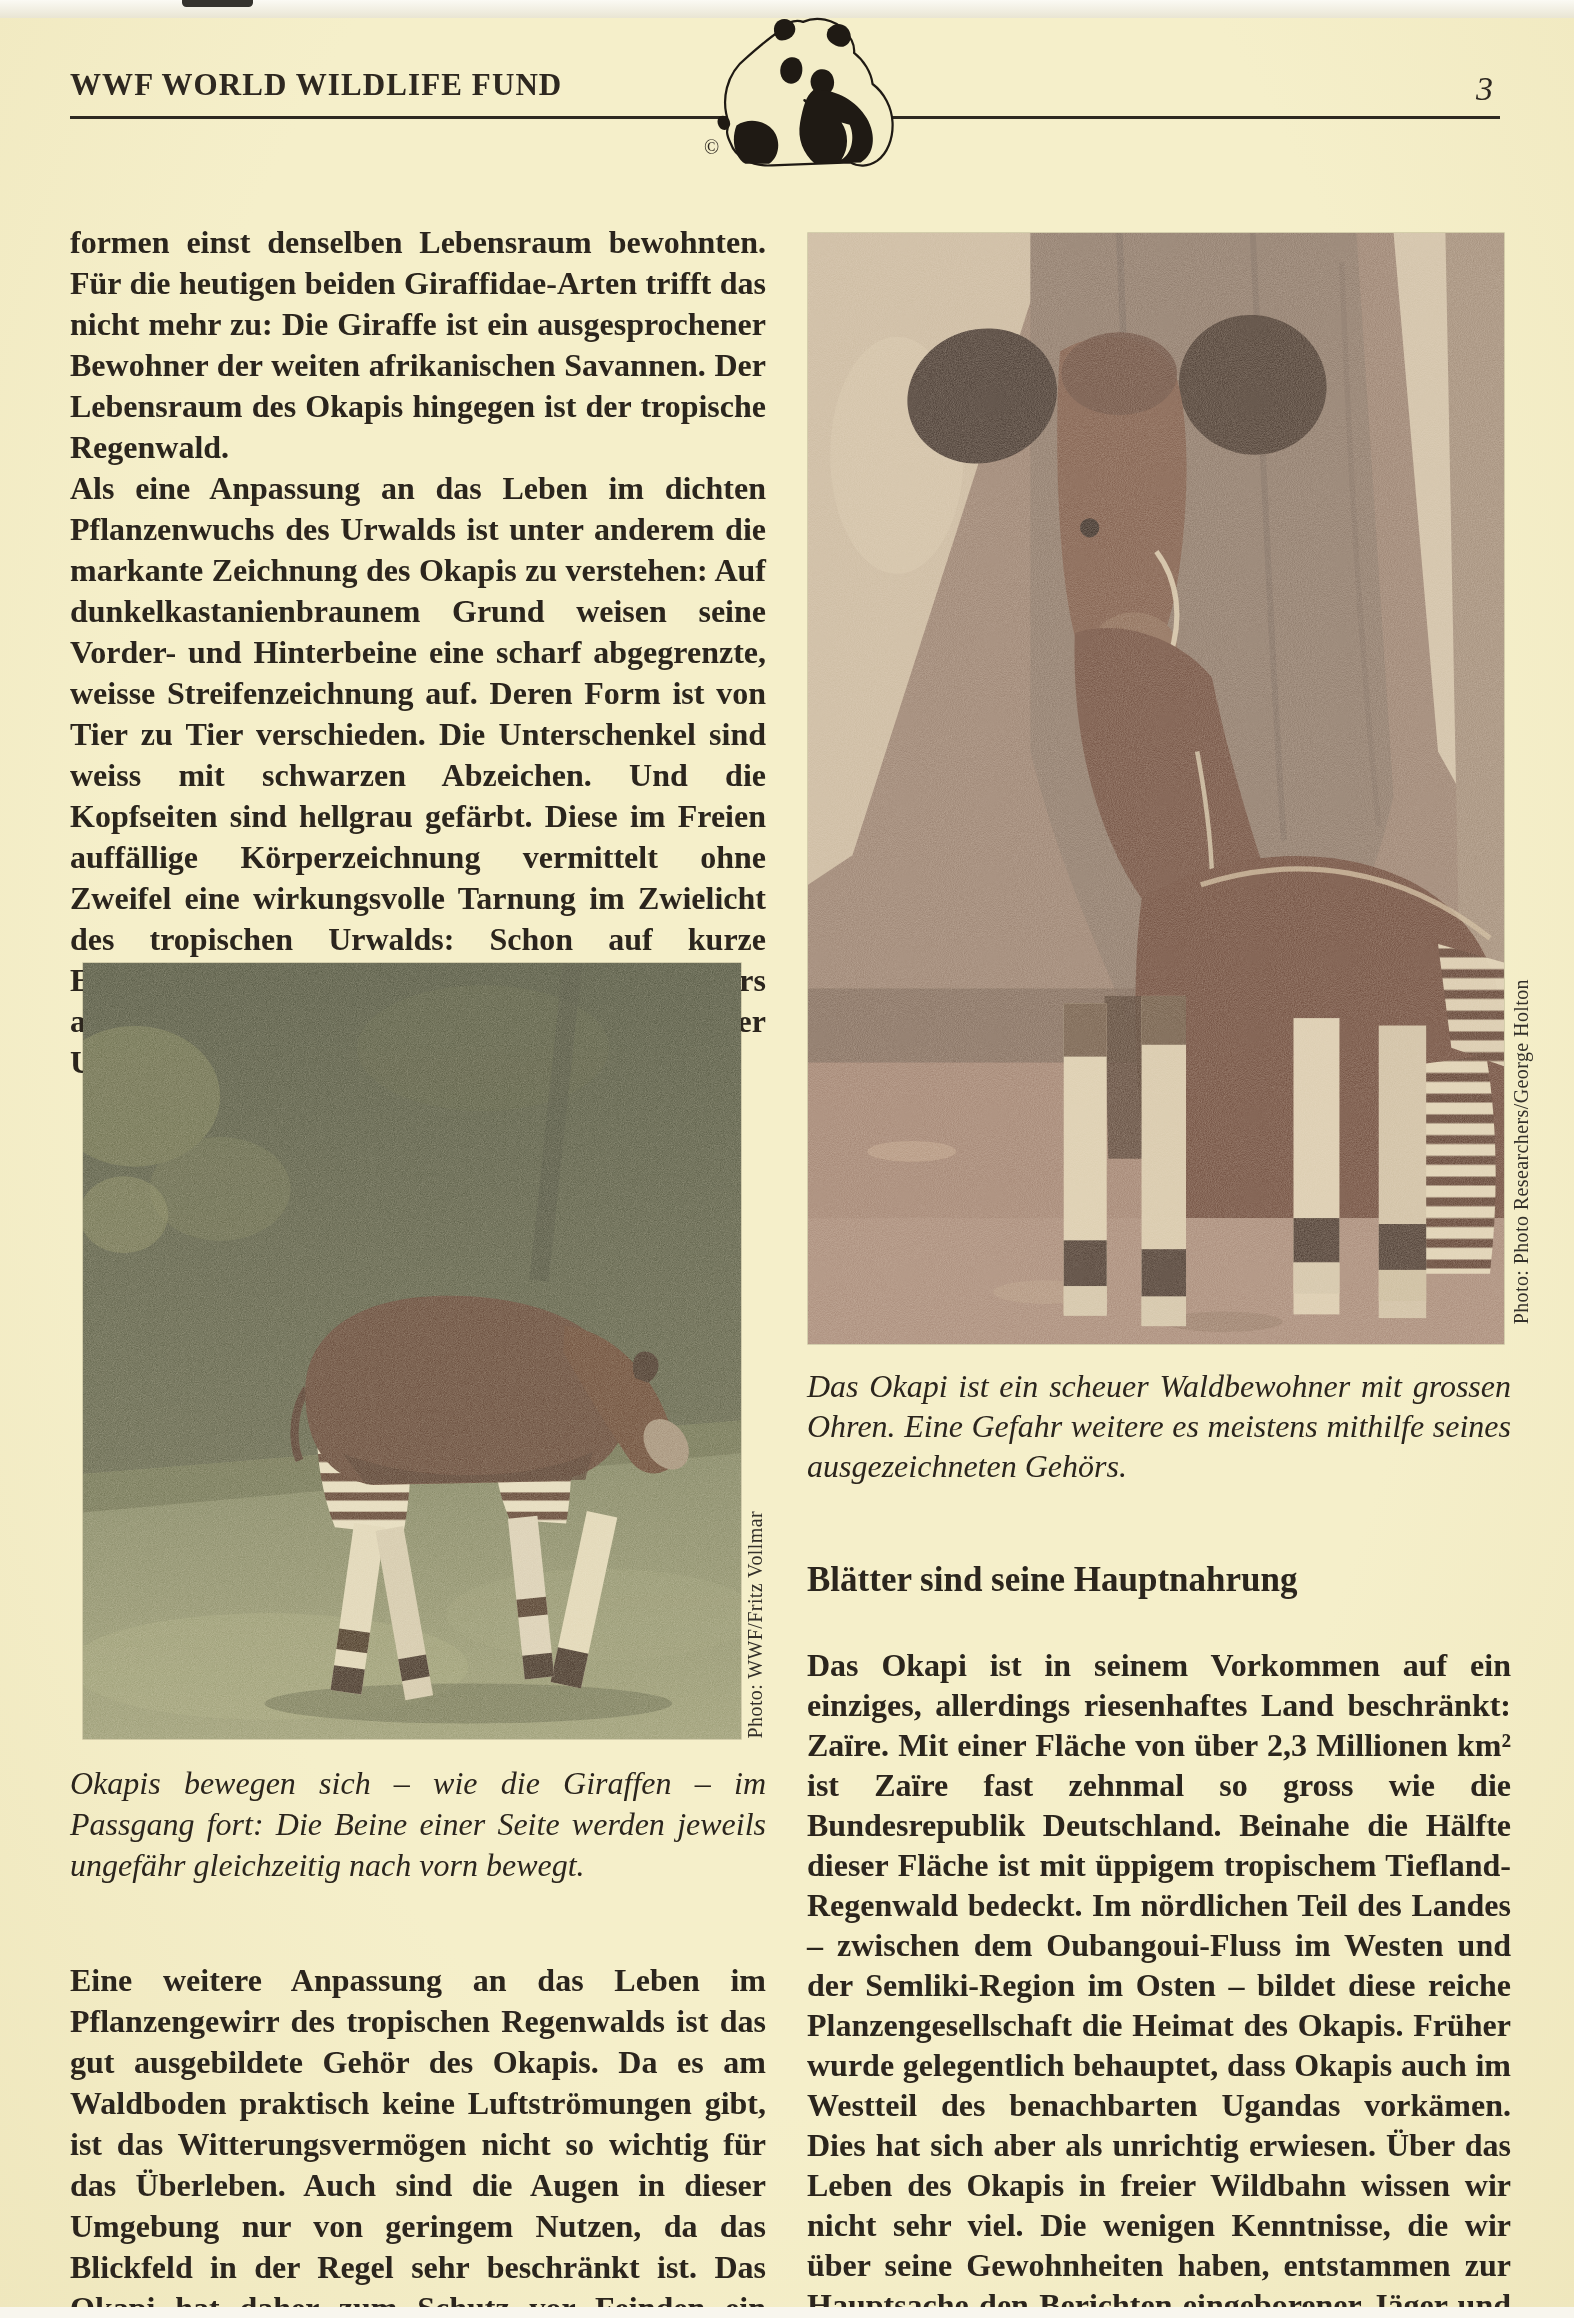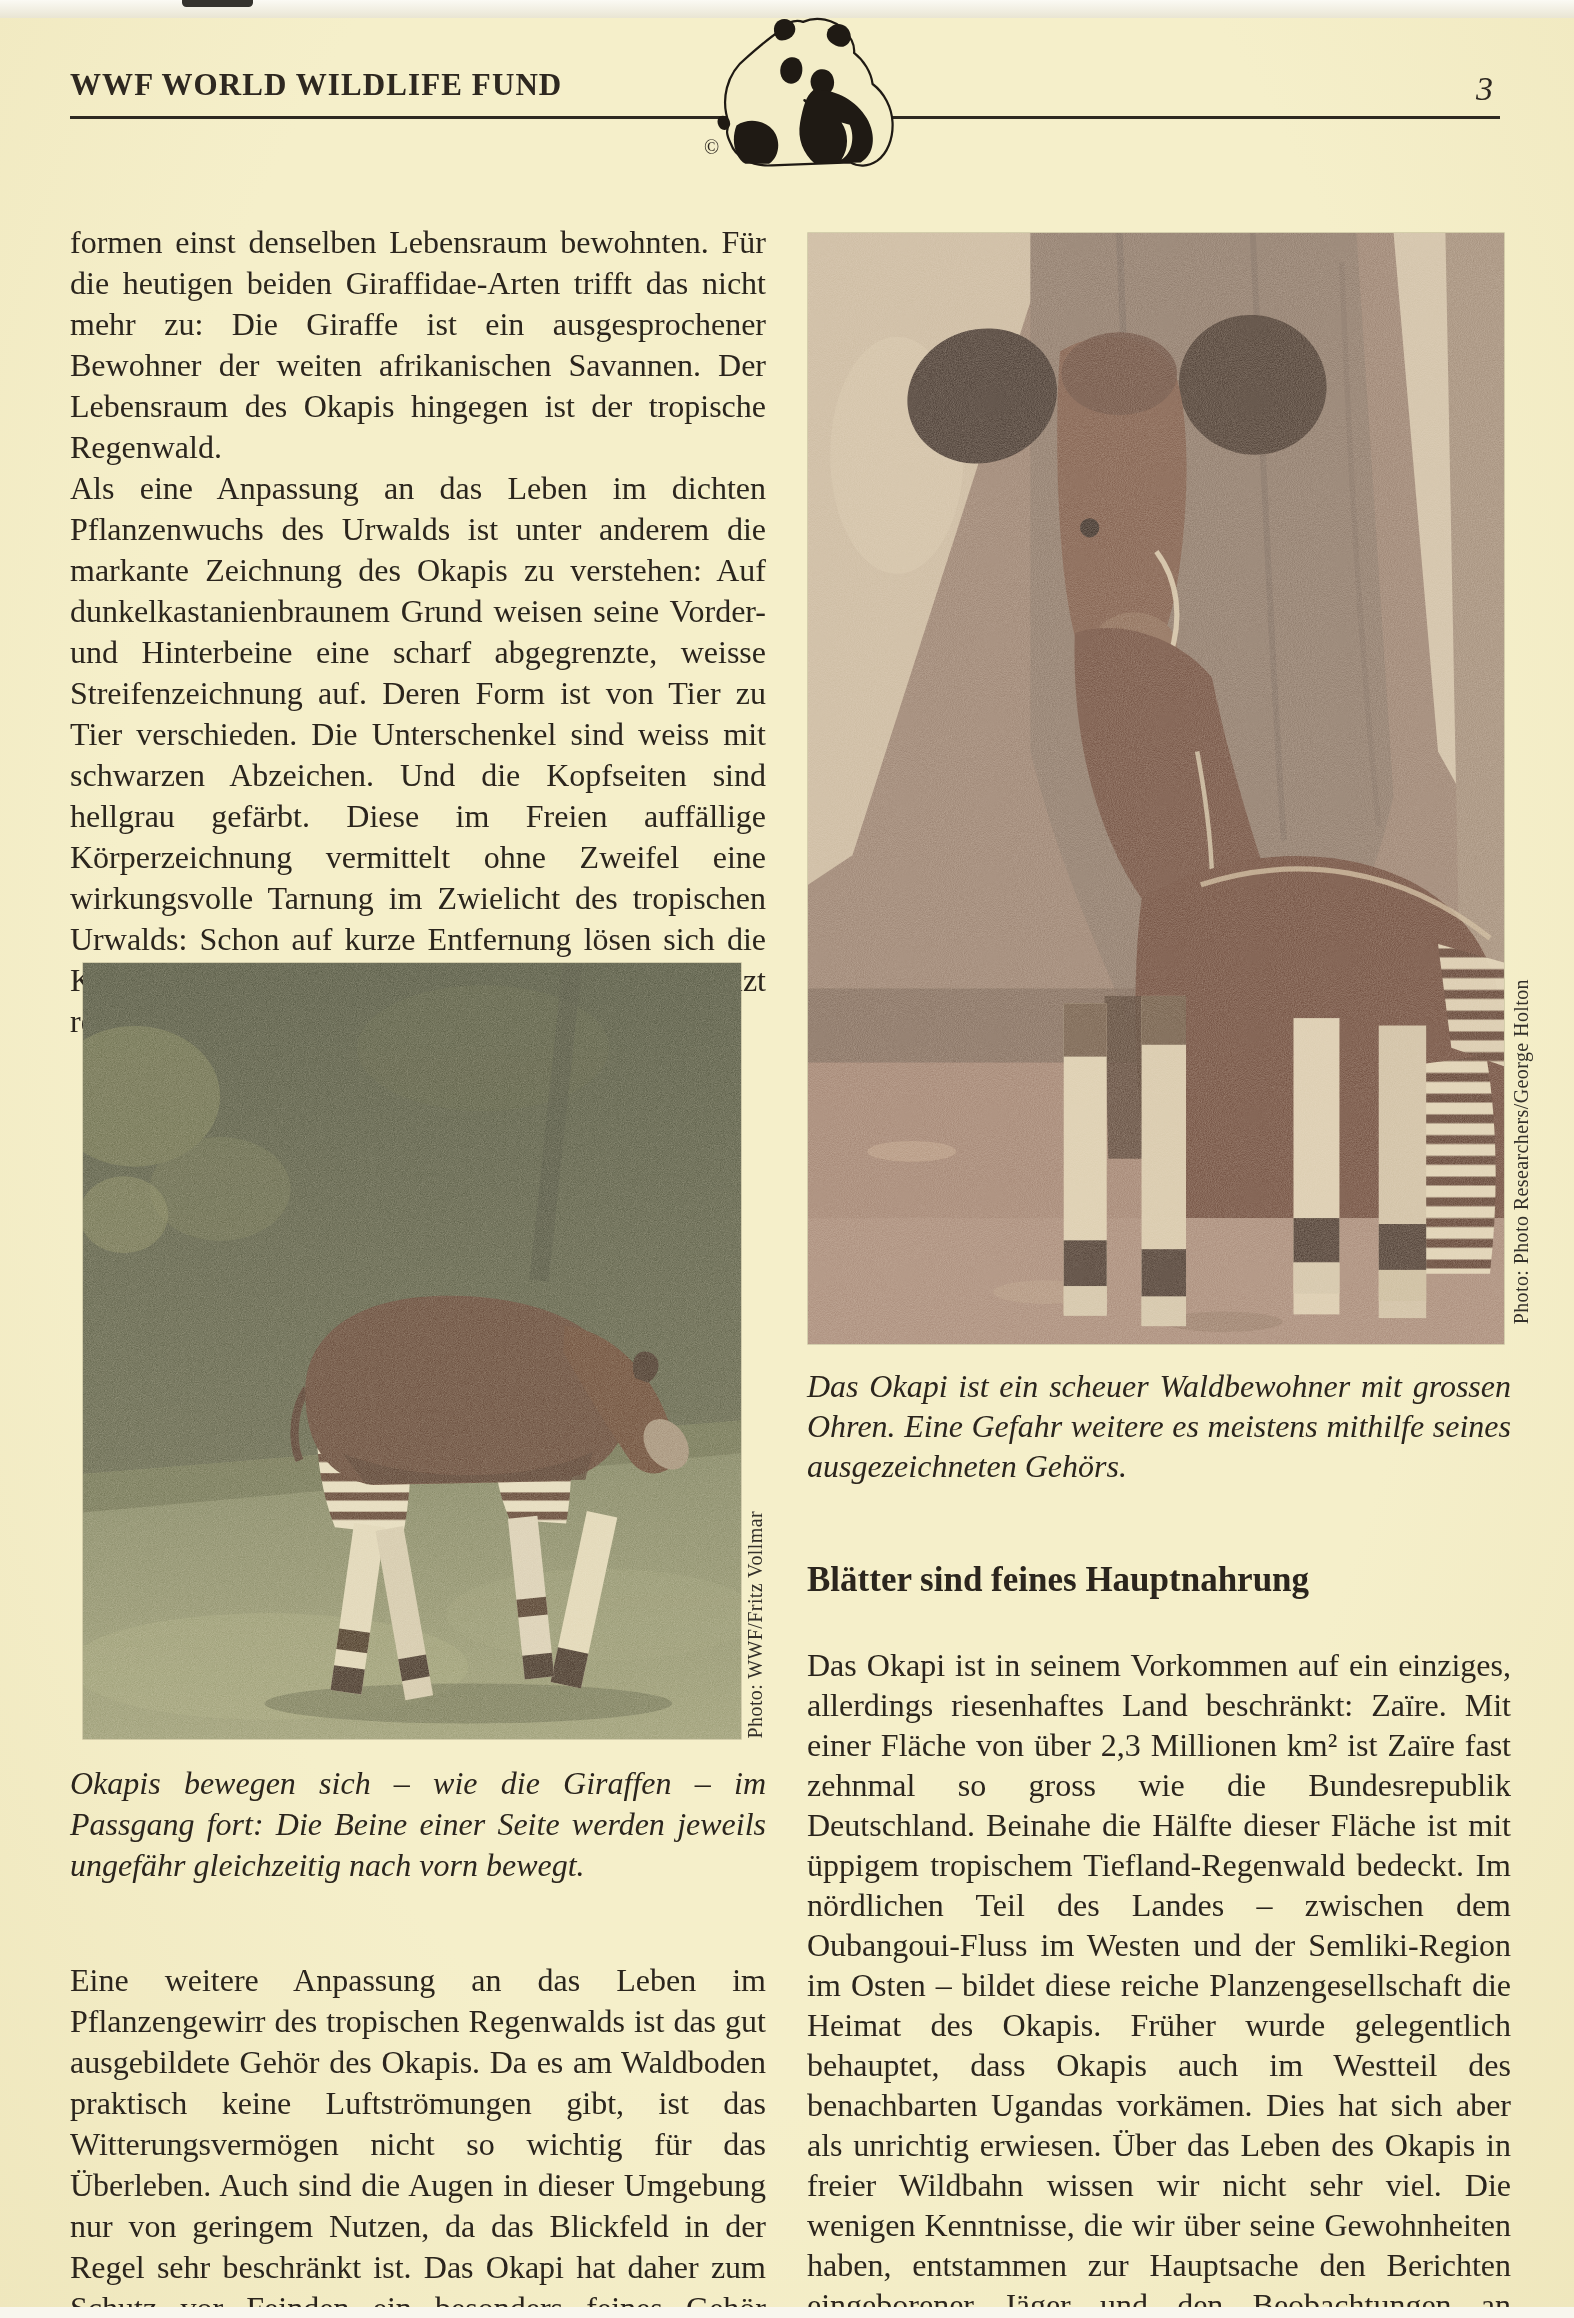--- a/index.html
+++ b/index.html
@@ -16,21 +16,21 @@
   .scan-smudge{position:absolute;left:182px;top:0;width:71px;height:7.4px;background:#35332e;border-radius:0 0 4.4px 4.4px;}
   .scan-bottom{position:absolute;left:0;bottom:0;width:1574px;height:12px;background:#f8f6ee;}
 
   .brand{position:absolute;left:70px;top:67px;font-size:31px;font-weight:700;
     letter-spacing:1.1px;color:#2e2820;white-space:nowrap;}
   .rule{position:absolute;left:70px;top:116px;width:1430px;height:3px;background:#2e2921;}
   .pagenum{position:absolute;left:1476px;top:70px;font-size:34px;font-style:italic;color:#2e2820;}
   .panda{position:absolute;left:702px;top:13.3px;width:211px;height:159px;}
   .copyright{position:absolute;left:704px;top:136px;font-size:20px;color:#2e2820;}
 
-  .body-text{position:absolute;text-align:justify;font-size:32px;line-height:41px;color:#2b251d;}
+  .body-text{position:absolute;text-align:justify;font-size:32px;line-height:41px;color:#2b251d;font-weight:bold;}
   .body-text p{margin:0;}
   .col-left{left:70px;width:696px;}
   .col-left-1{top:222px;}
   .col-left-2{top:1960px;}
   .col-right-1{left:807px;top:1645px;width:704px;line-height:40px;}
 
   .caption{position:absolute;font-style:italic;font-size:32px;line-height:41px;
     text-align:justify;color:#2b251d;}
   .caption-left{left:70px;top:1763px;width:696px;}
   .caption-right{left:807px;top:1366px;width:704px;line-height:40px;}
@@ -213,21 +213,21 @@
         <rect x="770" y="1400" width="64" height="42" fill="#c6b897"></rect>
       </g>
       <rect width="939" height="1500" filter="url(#grainR)" opacity=".45"></rect>
     </svg>
   </div>
 
   <div class="credit credit-right">Photo: Photo Researchers/George Holton</div>
 
   <div class="caption caption-right">Das Okapi ist ein scheuer Waldbewohner mit grossen Ohren. Eine Gefahr weitere es meistens mithilfe seines ausgezeichneten Gehörs.</div>
 
-  <div class="heading">Blätter sind feines Hauptnahrung</div>
+  <div class="heading">Blätter sind seine Hauptnahrung</div>
 
   <div class="body-text col-right-1">
     <p>Das Okapi ist in seinem Vorkommen auf ein einziges, allerdings riesenhaftes Land beschränkt: Zaïre. Mit einer Fläche von über 2,3 Millionen km² ist Zaïre fast zehnmal so gross wie die Bundesrepublik Deutschland. Beinahe die Hälfte dieser Fläche ist mit üppigem tropischem Tiefland-Regenwald bedeckt. Im nördlichen Teil des Landes – zwischen dem Oubangoui-Fluss im Westen und der Semliki-Region im Osten – bildet diese reiche Planzengesellschaft die Heimat des Okapis. Früher wurde gelegentlich behauptet, dass Okapis auch im Westteil des benachbarten Ugandas vorkämen. Dies hat sich aber als unrichtig erwiesen. Über das Leben des Okapis in freier Wildbahn wissen wir nicht sehr viel. Die wenigen Kenntnisse, die wir über seine Gewohnheiten haben, entstammen zur Hauptsache den Berichten eingeborener Jäger und den Beobachtungen an gefangen gehaltenen Tieren.</p>
   </div>
 
   <div class="scan-bottom"></div>
 </div>
 
 
 </body></html>

